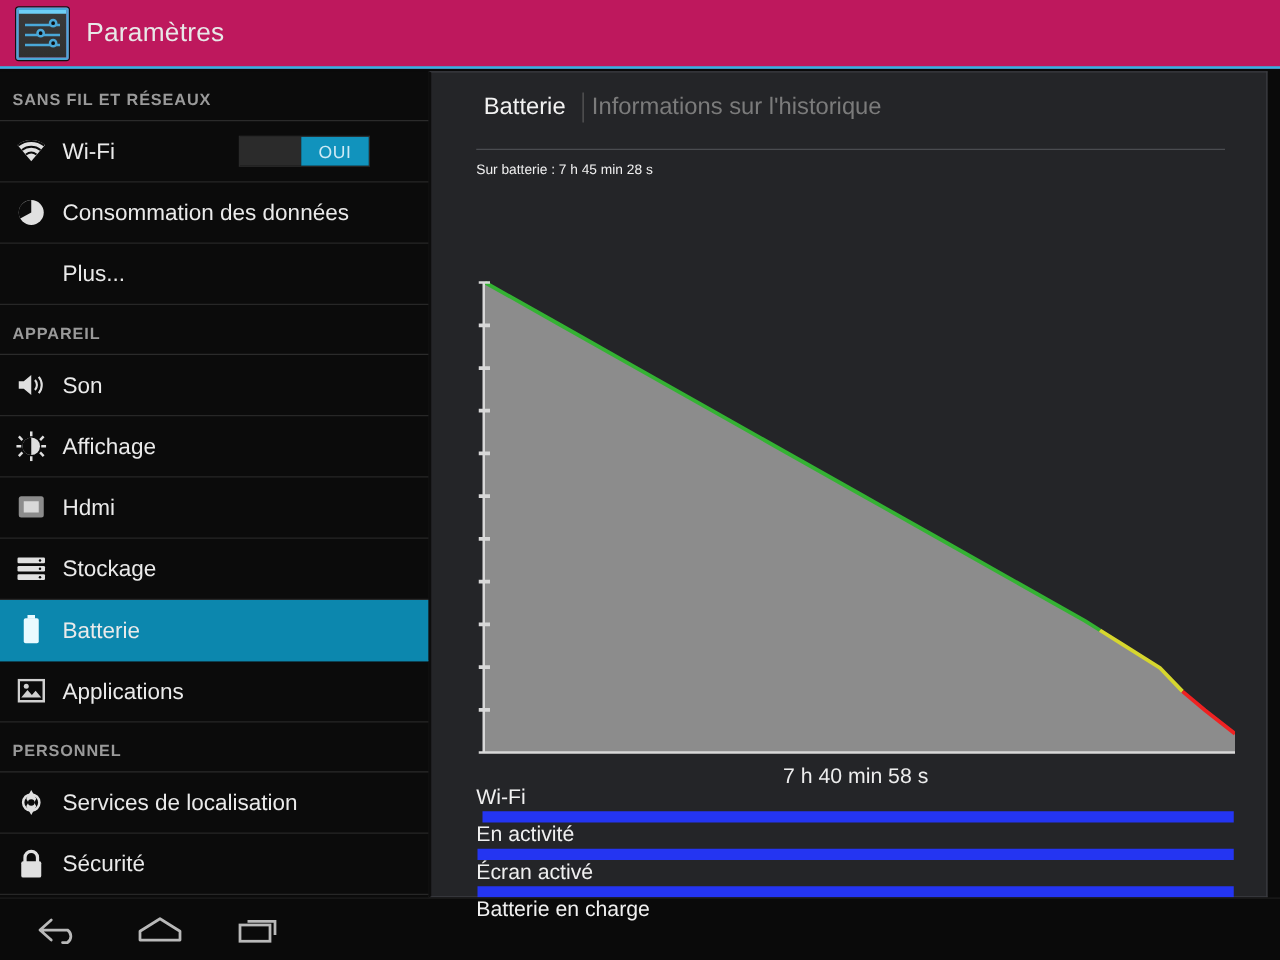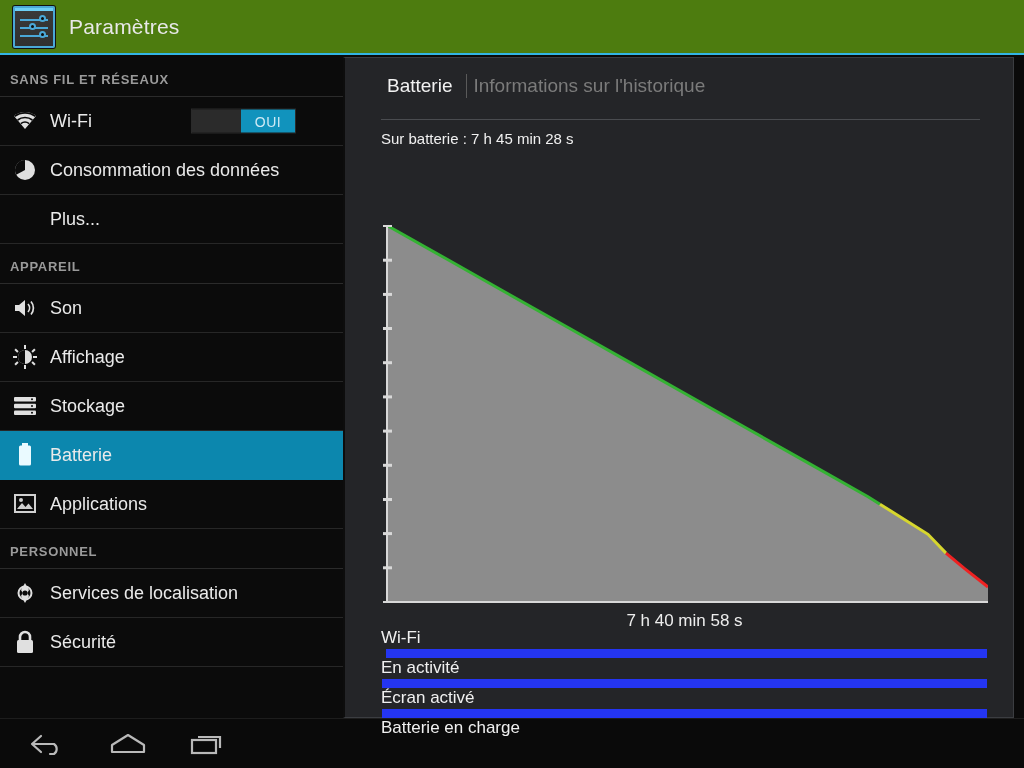--- a/index.html
+++ b/index.html
@@ -8,21 +8,21 @@
     background:#000;
     font-family:"Liberation Sans", sans-serif;
     overflow:hidden;
     -webkit-font-smoothing:antialiased;
   }
   #screen { position:relative; width:1024px; height:768px; background:#0a0a0a; }
 
   
   #titlebar {
     position:absolute; left:0; top:0; width:1024px; height:55px;
-    background:#4d7c0f;
+    background:#be185d;
     border-bottom:2px solid #33b5e5;
     display:flex; align-items:center;
   }
   #app-icon {
     width:42px; height:42px; margin-left:13px;
     border:2px solid #4aa8d8; border-radius:2px;
     background:linear-gradient(#3a3a3a,#303030);
     position:relative; box-shadow:0 0 0 1px #111;
   }
   #app-icon .top-hl {
@@ -67,21 +67,21 @@
   #panel {
     position:absolute; left:343px; top:57px; right:10px; bottom:50px;
     background:#242528; border:1px solid #3b3d41; border-left:2px solid #0d0d0d;
   }
   #tabs { display:flex; align-items:center; height:48px; padding:8px 0 0 42px; }
   .tab { font-size:19px; color:#f2f2f2; padding-right:14px; }
   .tab.inactive { color:#7b7b7b; padding-left:6px; }
   .tab-div { width:1px; height:24px; background:#5a5a5a; }
   #rule { height:1px; background:#4a4c50; margin:13px 33px 0 36px; }
 
-  #chart-title { color:#f0f0f0; font-size:15px; margin:10px 0 2px 36px; }
+  #chart-title { color:#f0f0f0; font-size:11px; margin:10px 0 2px 36px; }
 
   
   #graph { position:absolute; left:36px; top:166px; width:607px; height:386px; }
   #graph svg { display:block; }
 
   #xlabel { position:absolute; left:36px; top:553px; width:607px;
             text-align:center; color:#ededed; font-size:17px; }
 
   
   #timelines { position:absolute; left:34px; top:571px; right:26px; }
@@ -181,20 +181,29 @@
               <rect x="19.5" y="16.4" width="2" height="4" transform="rotate(-45 20.5 18.4)"></rect>
               <rect x="19.5" y="3.6" width="2" height="4" transform="rotate(45 20.5 5.6)"></rect>
               <rect x="2.5" y="16.4" width="2" height="4" transform="rotate(45 3.5 18.4)"></rect>
             </g>
             <path d="M12 5 a7 7 0 0 0 0 14 z" fill="#0b0b0b"></path>
           </svg>
       </span>
       <span class="lbl">Affichage</span>
     </div>
 
+    <div class="row">
+      <span class="ico">
+        <svg width="22" height="20" viewBox="0 0 22 20">
+            <rect x="1" y="1" width="20" height="17" rx="2" fill="#8c8c8c"></rect>
+            <rect x="5" y="5" width="12" height="9" fill="#d8d8d8"></rect>
+          </svg>
+      </span>
+      <span class="lbl">Hdmi</span>
+    </div>
 
     <div class="row">
       <span class="ico">
         <svg width="24" height="20" viewBox="0 0 24 20">
             <g fill="#e0e0e0">
               <rect x="1" y="1" width="22" height="4.5" rx="1"></rect>
               <rect x="1" y="7.7" width="22" height="4.5" rx="1"></rect>
               <rect x="1" y="14.4" width="22" height="4.5" rx="1"></rect>
             </g>
             <g fill="#0b0b0b">

